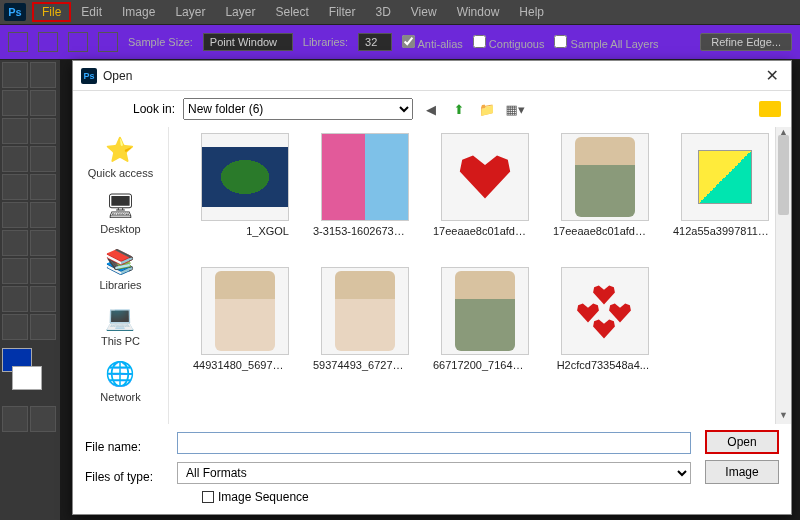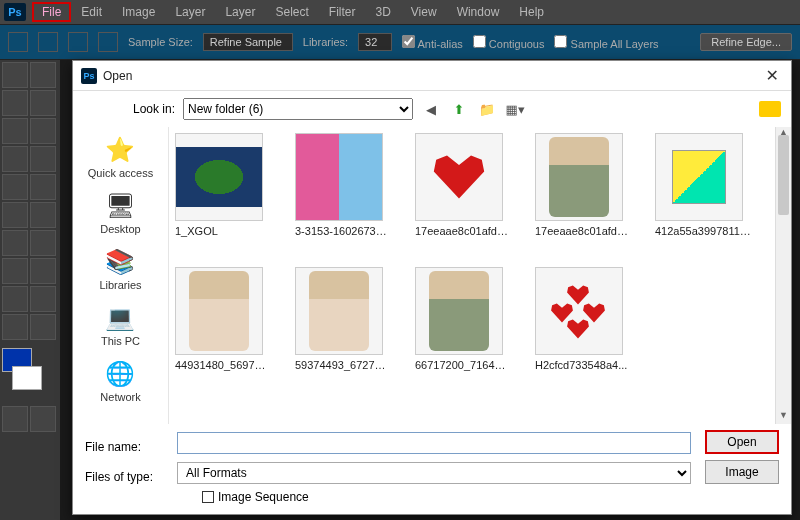--- a/index.html
+++ b/index.html
@@ -2,24 +2,24 @@
 <html><head>
 <meta charset="utf-8">
 <style>
   * { box-sizing: border-box; margin: 0; padding: 0; font-family: "Segoe UI", Tahoma, sans-serif; }
   body { background: #1a1a1a; width: 800px; height: 520px; overflow: hidden; position: relative; }
 
   
   .ps-menubar { height: 24px; background: #444; display: flex; align-items: center; padding: 0 4px; color: #b8b8b8; font-size: 12px; }
   .ps-menubar .ps-logo { width: 22px; height: 18px; background: #001e36; color: #31a8ff; font-weight: bold; font-size: 11px; display: flex; align-items: center; justify-content: center; border-radius: 2px; margin-right: 6px; }
   .ps-menubar .menu-item { padding: 3px 10px; cursor: default; }
-  .ps-menubar .menu-item.hl { border: 2px solid #d30000; padding: 1px 8px; color: #f9a8d4; }
-
-  
-  .ps-options { height: 36px; background: #0c4a6e; display: flex; align-items: center; padding: 0 8px; color: #aaa; font-size: 11px; gap: 10px; border-top: 1px solid #222; border-bottom: 1px solid #222; }
+  .ps-menubar .menu-item.hl { border: 2px solid #d30000; padding: 1px 8px; color: #eab308; }
+
+  
+  .ps-options { height: 36px; background: #6d28d9; display: flex; align-items: center; padding: 0 8px; color: #aaa; font-size: 11px; gap: 10px; border-top: 1px solid #222; border-bottom: 1px solid #222; }
   .ps-options .tool-ic { width: 20px; height: 20px; border: 1px solid #555; }
   .ps-options .field { background: #2a2a2a; border: 1px solid #555; padding: 2px 6px; color: #ccc; min-width: 90px; font-size: 11px; }
   .ps-options input[type=checkbox]{ accent-color: #888; }
   .ps-options .btn { background: #4a4a4a; border: 1px solid #666; padding: 2px 10px; color: #ccc; font-size: 11px; border-radius: 2px; margin-left: auto; }
 
   
   .ps-toolbar { position: absolute; top: 60px; left: 0; width: 60px; bottom: 0; background: #383838; display: flex; flex-wrap: wrap; align-content: flex-start; padding: 2px; gap: 2px; }
   .ps-toolbar .t { width: 26px; height: 26px; border: 1px solid #555; background: #444; }
   .ps-toolbar .swatch { width: 30px; height: 24px; margin-top: 6px; }
   .ps-toolbar .swatch.fg { background: #0033aa; border: 1px solid #aaa; }
@@ -37,21 +37,21 @@
   .lookin-row .navic { width: 20px; height: 20px; display: inline-flex; align-items: center; justify-content: center; font-size: 13px; color: #555; cursor: pointer; }
   .lookin-row .cam { margin-left: auto; width: 22px; height: 16px; background: #ffcc00; border-radius: 2px; }
 
   .body { flex: 1; display: flex; min-height: 0; }
   .places { width: 96px; border-right: 1px solid #e5e5e5; padding: 4px 0; display: flex; flex-direction: column; align-items: center; gap: 4px; font-size: 11px; color: #333; }
   .places .place { display: flex; flex-direction: column; align-items: center; gap: 2px; padding: 4px 0; width: 100%; cursor: pointer; }
   .places .ic { width: 36px; height: 30px; display: flex; align-items: center; justify-content: center; font-size: 24px; }
 
   .files-wrap { flex: 1; display: flex; }
   .files { flex: 1; padding: 6px; display: grid; grid-template-columns: repeat(5, 1fr); grid-auto-rows: 130px; gap: 4px 6px; overflow: hidden; }
-  .file { display: flex; flex-direction: column; align-items: flex-start; font-size: 11px; color: #222; cursor: pointer; }
+  .file { display: flex; flex-direction: column; align-items: flex-end; font-size: 11px; color: #222; cursor: pointer; }
   .file .thumb { width: 88px; height: 88px; border: 1px solid #ccc; background: #f5f5f5; display: flex; align-items: center; justify-content: center; overflow: hidden; }
   .file .name { margin-top: 4px; max-width: 96px; overflow: hidden; text-overflow: ellipsis; white-space: nowrap; text-align: center; }
 
   .scroll { width: 16px; background: #f0f0f0; border-left: 1px solid #ddd; position: relative; }
   .scroll .handle { position: absolute; top: 8px; left: 2px; right: 2px; height: 80px; background: #c8c8c8; border-radius: 2px; }
   .scroll .arr { position: absolute; left: 0; right: 0; height: 14px; text-align: center; font-size: 9px; color: #666; }
 
   .bottom { padding: 6px 12px 10px 12px; font-size: 12px; }
   .row { display: flex; align-items: flex-end; margin-bottom: 6px; }
   .row .lbl { width: 92px; }
@@ -92,21 +92,21 @@
       <span class="menu-item">Help</span>
     </div>
 </div>
 
 <div class="ps-options">
   <span class="tool-ic"></span>
   <span class="tool-ic"></span>
   <span class="tool-ic"></span>
   <span class="tool-ic"></span>
   <span>Sample Size:</span>
-  <span class="field">Refine Sample</span>
+  <span class="field">Point Window</span>
   <span>Libraries:</span>
   <span class="field" style="min-width:34px">32</span>
   <label><input type="checkbox" checked="" style=""> <span>Anti-alias</span></label>
   <label><input type="checkbox" style=""> <span>Contiguous</span></label>
   <label><input type="checkbox" style=""> <span>Sample All Layers</span></label>
   <span class="btn">Refine Edge...</span>
 </div>
 
 <div class="ps-toolbar">
   <span class="t"></span>

